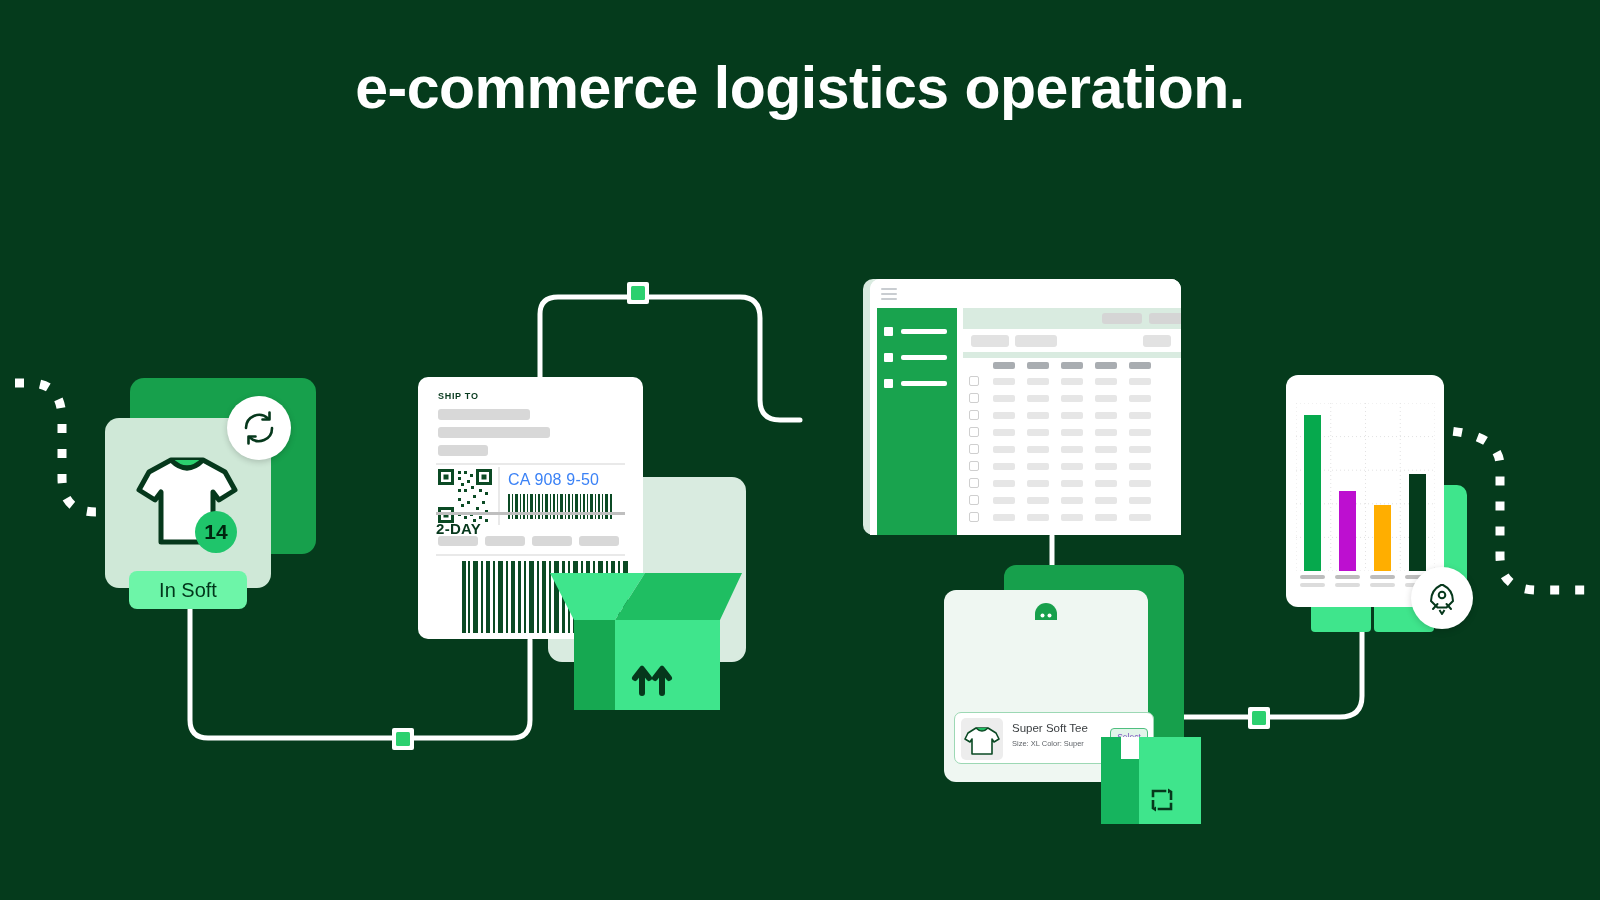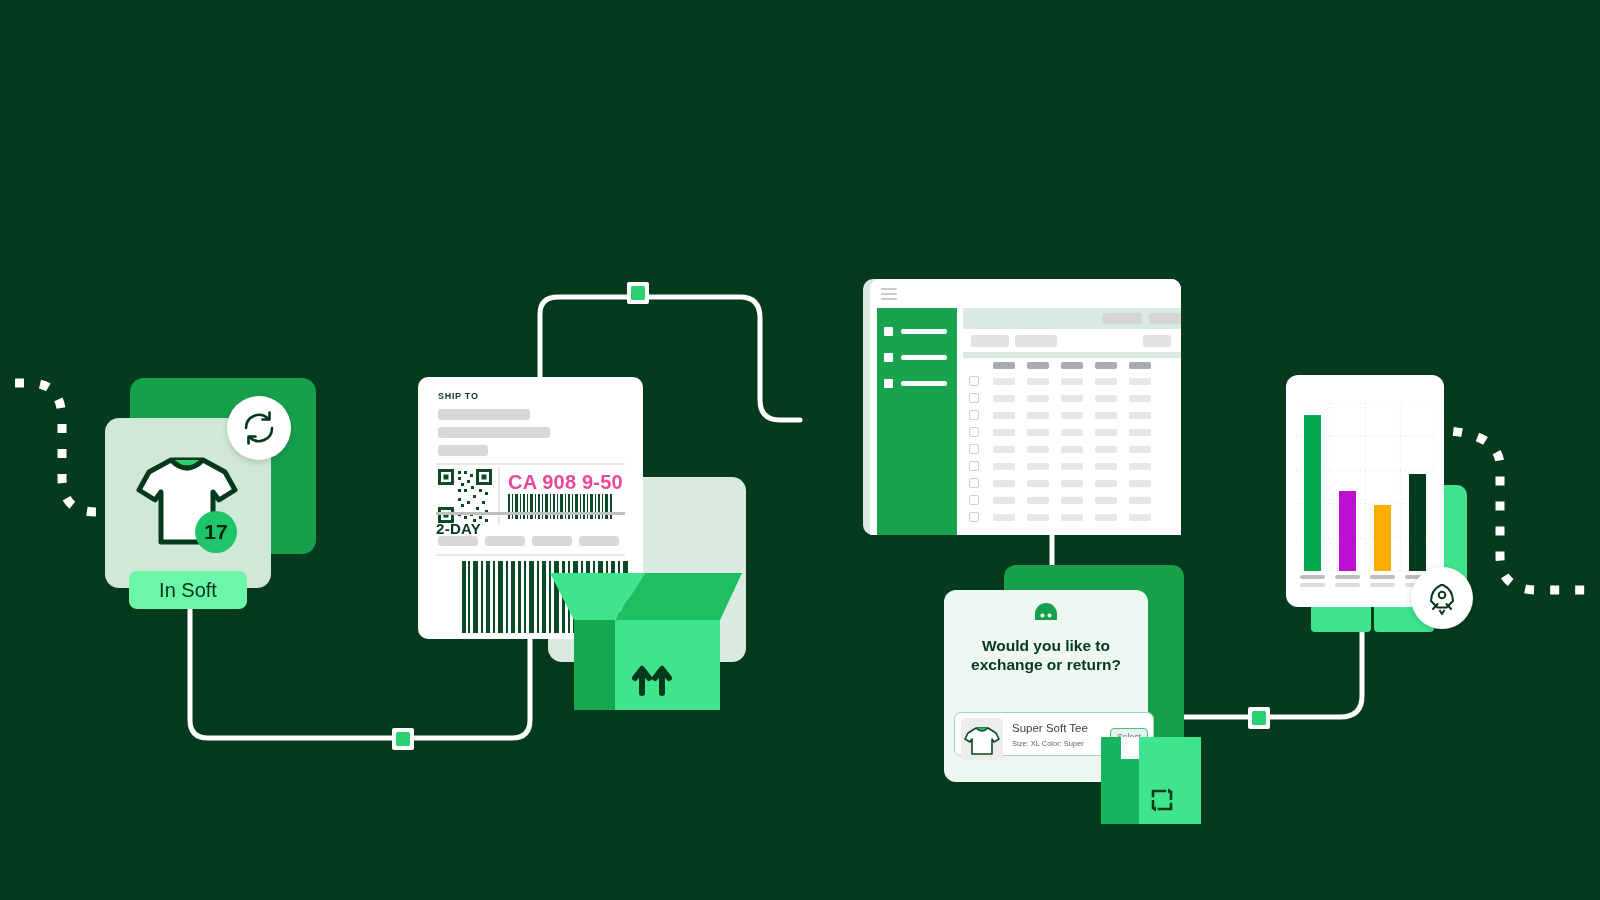--- a/index.html
+++ b/index.html
@@ -69,21 +69,21 @@
   }
   #ship-card .addr1 { position:absolute; left:20px; top:32px; width:92px; height:11px; }
   #ship-card .addr2 { position:absolute; left:20px; top:50px; width:112px; height:11px; }
   #ship-card .addr3 { position:absolute; left:20px; top:68px; width:50px; height:11px; }
   #ship-card .rule { position: absolute; background: #E9E9E9; height: 2px; }
   #ship-card .rule-thick { position: absolute; background: #BFBFBF; height: 3px; }
   #ship-card .qr { position: absolute; left: 20px; top: 92px; width: 54px; height: 54px; }
   #ship-card .vsep { position: absolute; left: 80px; top: 90px; width: 2px; height: 58px; background: #E9E9E9; }
   #ship-card .track {
     position: absolute; left: 90px; top: 94px;
-    font-size: 20px; font-weight: 700; color: #ec4899; letter-spacing: .2px;
+    font-size: 16px; font-weight: 400; color: #3b82f6; letter-spacing: .2px;
   }
   #ship-card .bc-small { position: absolute; left: 90px; top: 117px; width: 105px; height: 25px; }
   #ship-card .service {
     position: absolute; left: 18px; top: 143px;
     font-size: 15px; font-weight: 700; color: #06381C; letter-spacing: .3px;
   }
   #ship-card .mini { position: absolute; top: 159px; height: 10px; }
   #ship-card .bc-big { position: absolute; left: 44px; top: 184px; width: 170px; height: 72px; }
 
   
@@ -141,21 +141,21 @@
   #chat-stack .panel {
     position: absolute; left: 0; top: 25px; width: 204px; height: 192px;
     background: #EFF7F2; border-radius: 12px;
   }
   #chat-stack .bot { position: absolute; left: 90px; top: 13px; width: 24px; height: 17px; }
   #chat-stack .ask {
     position: absolute; left: 8px; top: 46px; width: 188px;
     text-align: center; color: #06381C; font-size: 15.5px; font-weight: 700; line-height: 19px;
   }
   #chat-stack .prod {
-    position: absolute; left: 10px; top: 122px; width: 200px; height: 44px;
+    position: absolute; left: 10px; top: 122px; width: 200px; height: 52px;
     background: #FFFFFF; border: 1.5px solid #9CD8B4; border-radius: 7px;
   }
   #chat-stack .prod-thumb { position: absolute; left: 6px; top: 5px; width: 42px; height: 42px; background: #EDEDED; border-radius: 5px; }
   #chat-stack .prod-name { position: absolute; left: 57px; top: 9px; font-size: 11.5px; font-weight: 500; color: #3C4043; }
   #chat-stack .prod-meta { position: absolute; left: 57px; top: 26px; font-size: 7.5px; color: #5F6368; }
   #chat-stack .select-btn {
     position: absolute; left: 155px; top: 15px; width: 38px; height: 17px;
     background: #E3F4EA; border: 1px solid #4FBF7F; border-radius: 4px;
     color: #7A4FBF; font-size: 8.5px; font-weight: 500;
     display: flex; align-items: center; justify-content: center; cursor: pointer;
@@ -184,20 +184,21 @@
     box-shadow: 0 2px 7px rgba(0,0,0,.16);
     display: flex; align-items: center; justify-content: center;
   }
 </style>
 </head>
 <body>
 
 <div id="stage">
 
   <div class="headline">
+    <span>e-commerce logistics operation.</span>
   </div>
 
   <svg id="connectors" viewBox="0 0 1600 900">
 
     <path d="M -10,383 L 30,383 Q 62,383 62,420 L 62,478 Q 62,512 96,512 L 170,512" fill="none" stroke="#FFFFFF" stroke-width="9" stroke-linecap="butt" stroke-dasharray="9 16"></path>
 
     <path d="M 1428,430 Q 1500,430 1500,466 L 1500,556 Q 1500,590 1538,590 L 1610,590" fill="none" stroke="#FFFFFF" stroke-width="9" stroke-linecap="butt" stroke-dasharray="9 16"></path>
 
     <path d="M 540,386 L 540,314 Q 540,297 558,297 L 740,297 Q 760,297 760,318 L 760,400 Q 760,420 780,420 L 800,420" fill="none" stroke="#FFFFFF" stroke-width="5" stroke-linecap="round"></path>
 
@@ -223,21 +224,21 @@
 
   <div class="abs" id="inv">
     <div class="card-back"></div>
     <div class="card-front"></div>
 
     <svg class="tee" viewBox="0 0 108 96">
       <path d="M38 6 L16 18 L6 36 L22 46 L28 38 L28 88 L80 88 L80 38 L86 46 L102 36 L92 18 L70 6 Z" fill="#FFFFFF" stroke="#06381C" stroke-width="5" stroke-linejoin="round"></path>
       <path d="M38 6 Q54 22 70 6" fill="#2CD06F" stroke="#06381C" stroke-width="5" stroke-linejoin="round"></path>
     </svg>
 
-    <div class="qty-badge">17</div>
+    <div class="qty-badge">14</div>
     <div class="stock-pill">In Soft</div>
 
     <div class="refresh-badge">
       <svg width="40" height="40" viewBox="0 0 40 40">
         <path d="M7 20 A13 13 0 0 1 29 10.5" fill="none" stroke="#06381C" stroke-width="2.6" stroke-linecap="round"></path>
         <path d="M33 20 A13 13 0 0 1 11 29.5" fill="none" stroke="#06381C" stroke-width="2.6" stroke-linecap="round"></path>
         <path d="M30.5 4.5 L30.5 11.5 L23.5 11.5" fill="none" stroke="#06381C" stroke-width="2.6" stroke-linecap="round" stroke-linejoin="round"></path>
         <path d="M9.5 35.5 L9.5 28.5 L16.5 28.5" fill="none" stroke="#06381C" stroke-width="2.6" stroke-linecap="round" stroke-linejoin="round"></path>
       </svg>
     </div>
@@ -504,24 +505,20 @@
 
 
   <div class="abs" id="chat-stack">
     <div class="back-plate"></div>
     <div class="panel">
       <svg class="bot" viewBox="0 0 24 17">
         <path d="M1,17 L1,11 A11,11 0 0 1 23,11 L23,17 Z" fill="#17A04C"></path>
         <circle cx="8.5" cy="12.5" r="2" fill="#FFFFFF"></circle>
         <circle cx="15.5" cy="12.5" r="2" fill="#FFFFFF"></circle>
       </svg>
-      <div class="ask">
-        <div>Would you like to</div>
-        <div>exchange or return?</div>
-      </div>
       <div class="prod">
         <div class="prod-thumb">
           <svg width="42" height="42" viewBox="0 0 42 42">
             <path d="M15 10 L7 15 L4 21 L9 24 L11 21 L11 36 L31 36 L31 21 L33 24 L38 21 L35 15 L27 10 Z" fill="#FFFFFF" stroke="#0B4A24" stroke-width="1.6" stroke-linejoin="round"></path>
             <path d="M15 10 Q21 16 27 10" fill="#1FBE62" stroke="#0B4A24" stroke-width="1.6" stroke-linejoin="round"></path>
           </svg>
         </div>
         <div class="prod-name">Super Soft Tee</div>
         <div class="prod-meta">Size: XL  Color: Super</div>
         <div class="select-btn">Select</div>

